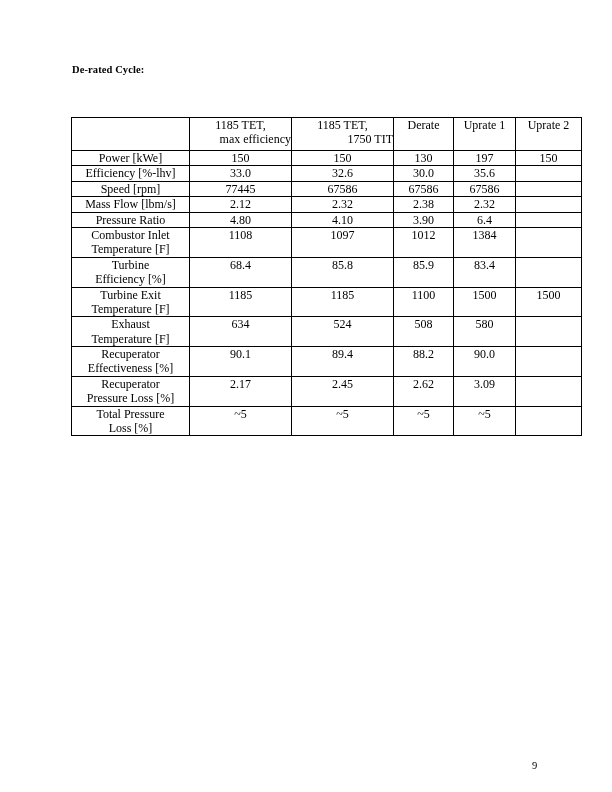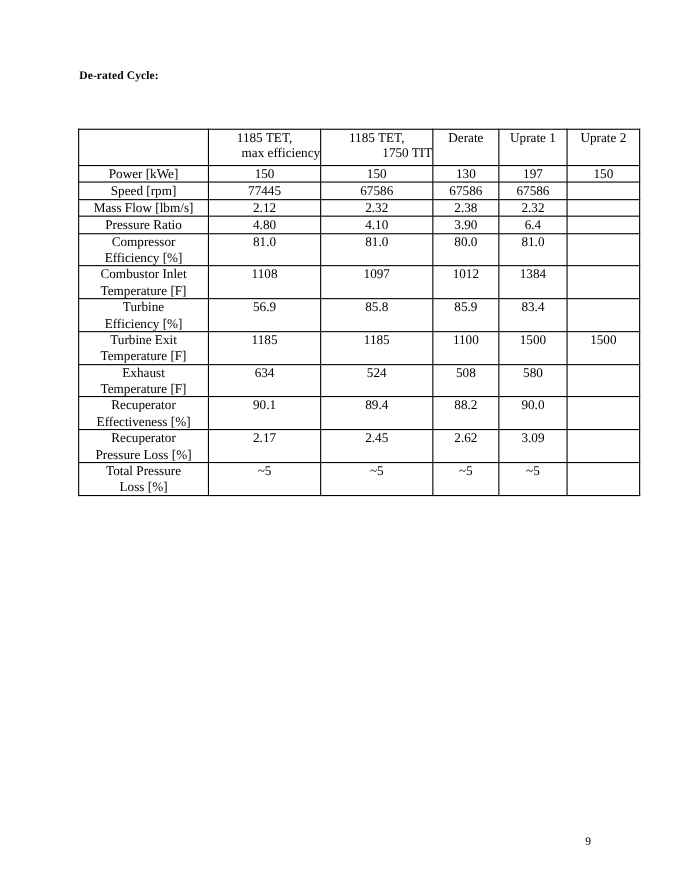--- a/index.html
+++ b/index.html
@@ -112,20 +112,28 @@
     <tbody>
         <tr class="row-1line">
           <td class="lbl-cell"><span>Power [kWe]</span></td>
           <td class="val-cell">150</td>
           <td class="val-cell">150</td>
           <td class="val-cell">130</td>
           <td class="val-cell">197</td>
           <td class="val-cell">150</td>
         </tr>
         <tr class="row-1line">
+          <td class="lbl-cell"><span>Efficiency [%-lhv]</span></td>
+          <td class="val-cell">33.0</td>
+          <td class="val-cell">32.6</td>
+          <td class="val-cell">30.0</td>
+          <td class="val-cell">35.6</td>
+          <td class="val-cell"></td>
+        </tr>
+        <tr class="row-1line">
           <td class="lbl-cell"><span>Speed [rpm]</span></td>
           <td class="val-cell">77445</td>
           <td class="val-cell">67586</td>
           <td class="val-cell">67586</td>
           <td class="val-cell">67586</td>
           <td class="val-cell"></td>
         </tr>
         <tr class="row-1line">
           <td class="lbl-cell"><span>Mass Flow [lbm/s]</span></td>
           <td class="val-cell">2.12</td>
@@ -136,38 +144,30 @@
         </tr>
         <tr class="row-1line">
           <td class="lbl-cell"><span>Pressure Ratio</span></td>
           <td class="val-cell">4.80</td>
           <td class="val-cell">4.10</td>
           <td class="val-cell">3.90</td>
           <td class="val-cell">6.4</td>
           <td class="val-cell"></td>
         </tr>
         <tr class="row-2line">
-          <td class="lbl-cell"><span>Compressor</span><br><span>Efficiency [%]</span></td>
-          <td class="val-cell">81.0</td>
-          <td class="val-cell">81.0</td>
-          <td class="val-cell">80.0</td>
-          <td class="val-cell">81.0</td>
-          <td class="val-cell"></td>
-        </tr>
-        <tr class="row-2line">
           <td class="lbl-cell"><span>Combustor Inlet</span><br><span>Temperature [F]</span></td>
           <td class="val-cell">1108</td>
           <td class="val-cell">1097</td>
           <td class="val-cell">1012</td>
           <td class="val-cell">1384</td>
           <td class="val-cell"></td>
         </tr>
         <tr class="row-2line">
           <td class="lbl-cell"><span>Turbine</span><br><span>Efficiency [%]</span></td>
-          <td class="val-cell">56.9</td>
+          <td class="val-cell">68.4</td>
           <td class="val-cell">85.8</td>
           <td class="val-cell">85.9</td>
           <td class="val-cell">83.4</td>
           <td class="val-cell"></td>
         </tr>
         <tr class="row-2line">
           <td class="lbl-cell"><span>Turbine Exit</span><br><span>Temperature [F]</span></td>
           <td class="val-cell">1185</td>
           <td class="val-cell">1185</td>
           <td class="val-cell">1100</td>

